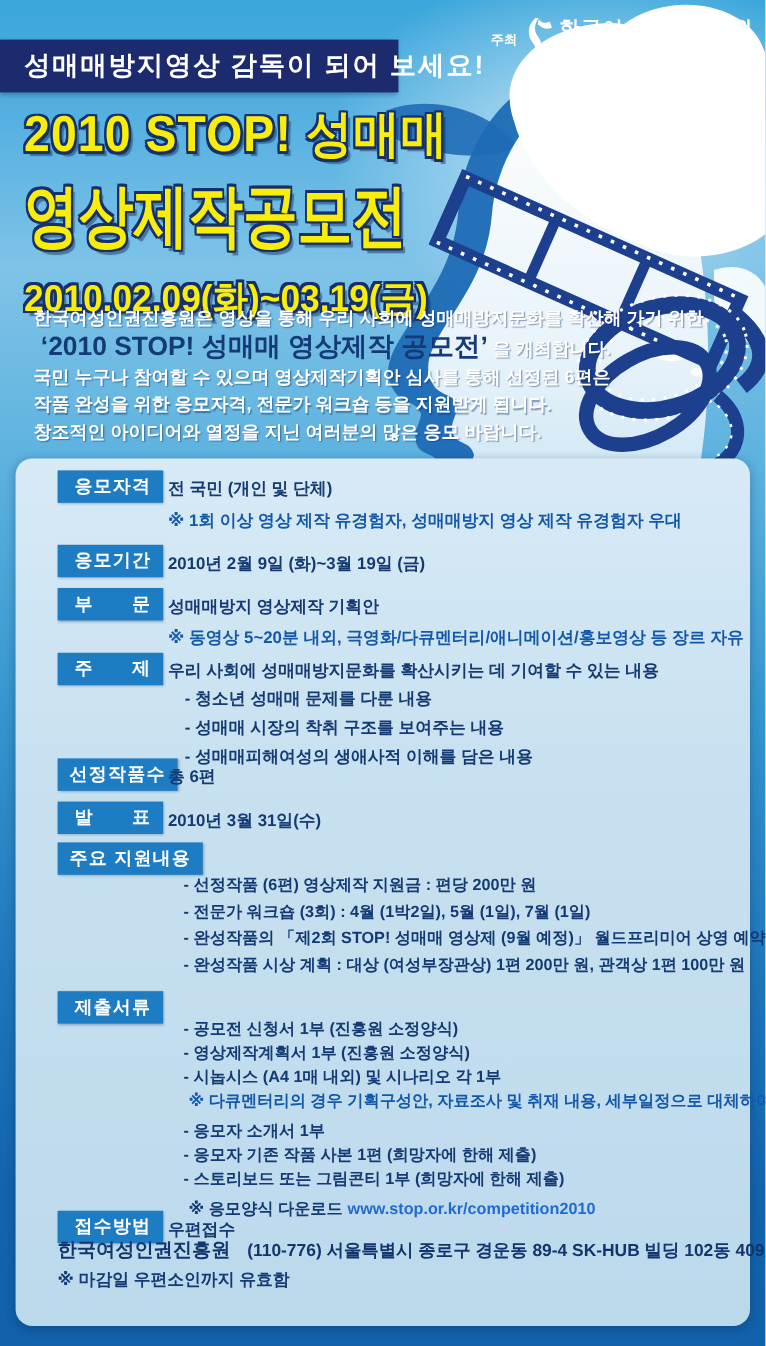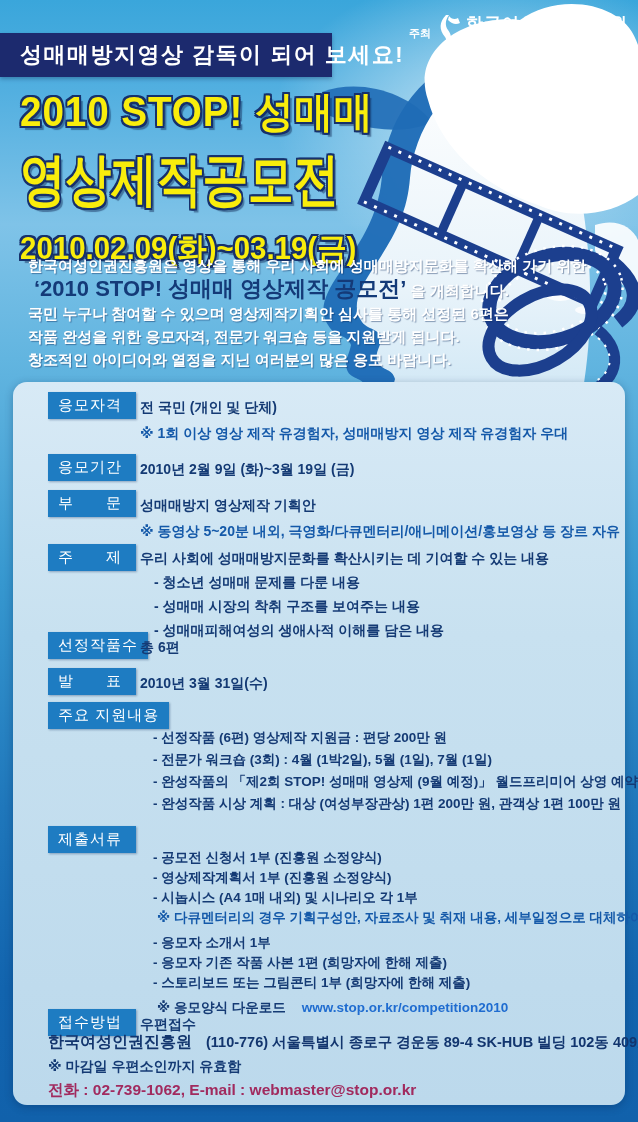--- a/index.html
+++ b/index.html
@@ -27,30 +27,30 @@
   .headline .t2{font-size:57px;letter-spacing:0;margin-top:2px;transform:scaleX(.80);transform-origin:left;}
   .headline .t3{font-size:31px;margin-top:9px;letter-spacing:0;transform:scaleX(.95);transform-origin:left;}
   
   .intro{position:absolute;left:28px;top:254px;color:#fff;font-size:15px;font-weight:bold;
     line-height:23px;text-shadow:1px 1px 1px rgba(8,40,90,.45);white-space:nowrap;}
   .intro .hl{color:#143a78;font-size:22px;text-shadow:none;padding-left:6px;}
   
   .panel{position:absolute;left:13px;top:382px;width:612px;height:723px;border-radius:14px;
     background:linear-gradient(180deg,#d8eaf6 0%,#c8e1f0 35%,#bcd9ec 100%);
     box-shadow:0 2px 8px rgba(0,30,70,.3);}
-  .badge{position:absolute;left:35px;background:#1e7cc2;color:#fff;font-size:15px;font-weight:normal;
-    padding:4px 10px;min-width:68px;text-align:left;letter-spacing:1px;white-space:nowrap;
+  .badge{position:absolute;left:35px;background:#1e7cc2;color:#fff;font-size:15px;font-weight:bold;
+    padding:4px 10px;min-width:68px;text-align:right;letter-spacing:1px;white-space:nowrap;
     box-shadow:1px 1px 2px rgba(10,40,90,.35);}
   .content{position:absolute;left:127px;color:#143a74;font-size:14px;font-weight:bold;line-height:26px;white-space:nowrap;}
   .note{color:#1459a9;}
   .items{position:absolute;left:140px;color:#143a74;font-size:13.5px;font-weight:bold;white-space:nowrap;}
   .items.lh22 div{line-height:22px;}
   .items.lh20 div{line-height:20px;}
   .gap-top{margin-top:5px;}
-  .url{color:#1f6cd0;margin-left:16px;cursor:pointer;}
+  .url{color:#1f6cd0;margin-left:4px;cursor:pointer;}
   .addr-line{position:absolute;left:35px;color:#12356e;white-space:nowrap;}
   .addr-org{font-size:16px;font-weight:bold;}
   .addr-rest{font-size:14.5px;font-weight:bold;margin-left:14px;}
   .addr-note{font-size:14px;font-weight:bold;color:#143a74;}
   .contact{font-size:15.5px;font-weight:bold;color:#a12a5e;}
 </style>
 </head>
 <body>
 
 <div class="poster">
@@ -176,15 +176,14 @@
       <div>- 응모자 기존 작품 사본 1편 (희망자에 한해 제출)</div>
       <div>- 스토리보드 또는 그림콘티 1부 (희망자에 한해 제출)</div>
       <div class="gap-top" style="padding-left:4px"><span>※ 응모양식 다운로드</span><span class="url">www.stop.or.kr/competition2010</span></div>
     </div>
 
     <div class="badge" style="top:627px">접수방법</div>
     <div class="content" style="top:629px">우편접수</div>
 
     <div class="addr-line" style="top:650px"><span class="addr-org">한국여성인권진흥원</span><span class="addr-rest">(110-776) 서울특별시 종로구 경운동 89-4 SK-HUB 빌딩 102동 409호</span></div>
     <div class="addr-line addr-note" style="top:676px">※ 마감일 우편소인까지 유효함</div>
-    <div class="addr-line contact" style="top:698px">전화 : 02-739-1062, E-mail : webmaster@stop.or.kr</div>
   </div>
 </div>
 
 </body></html>

